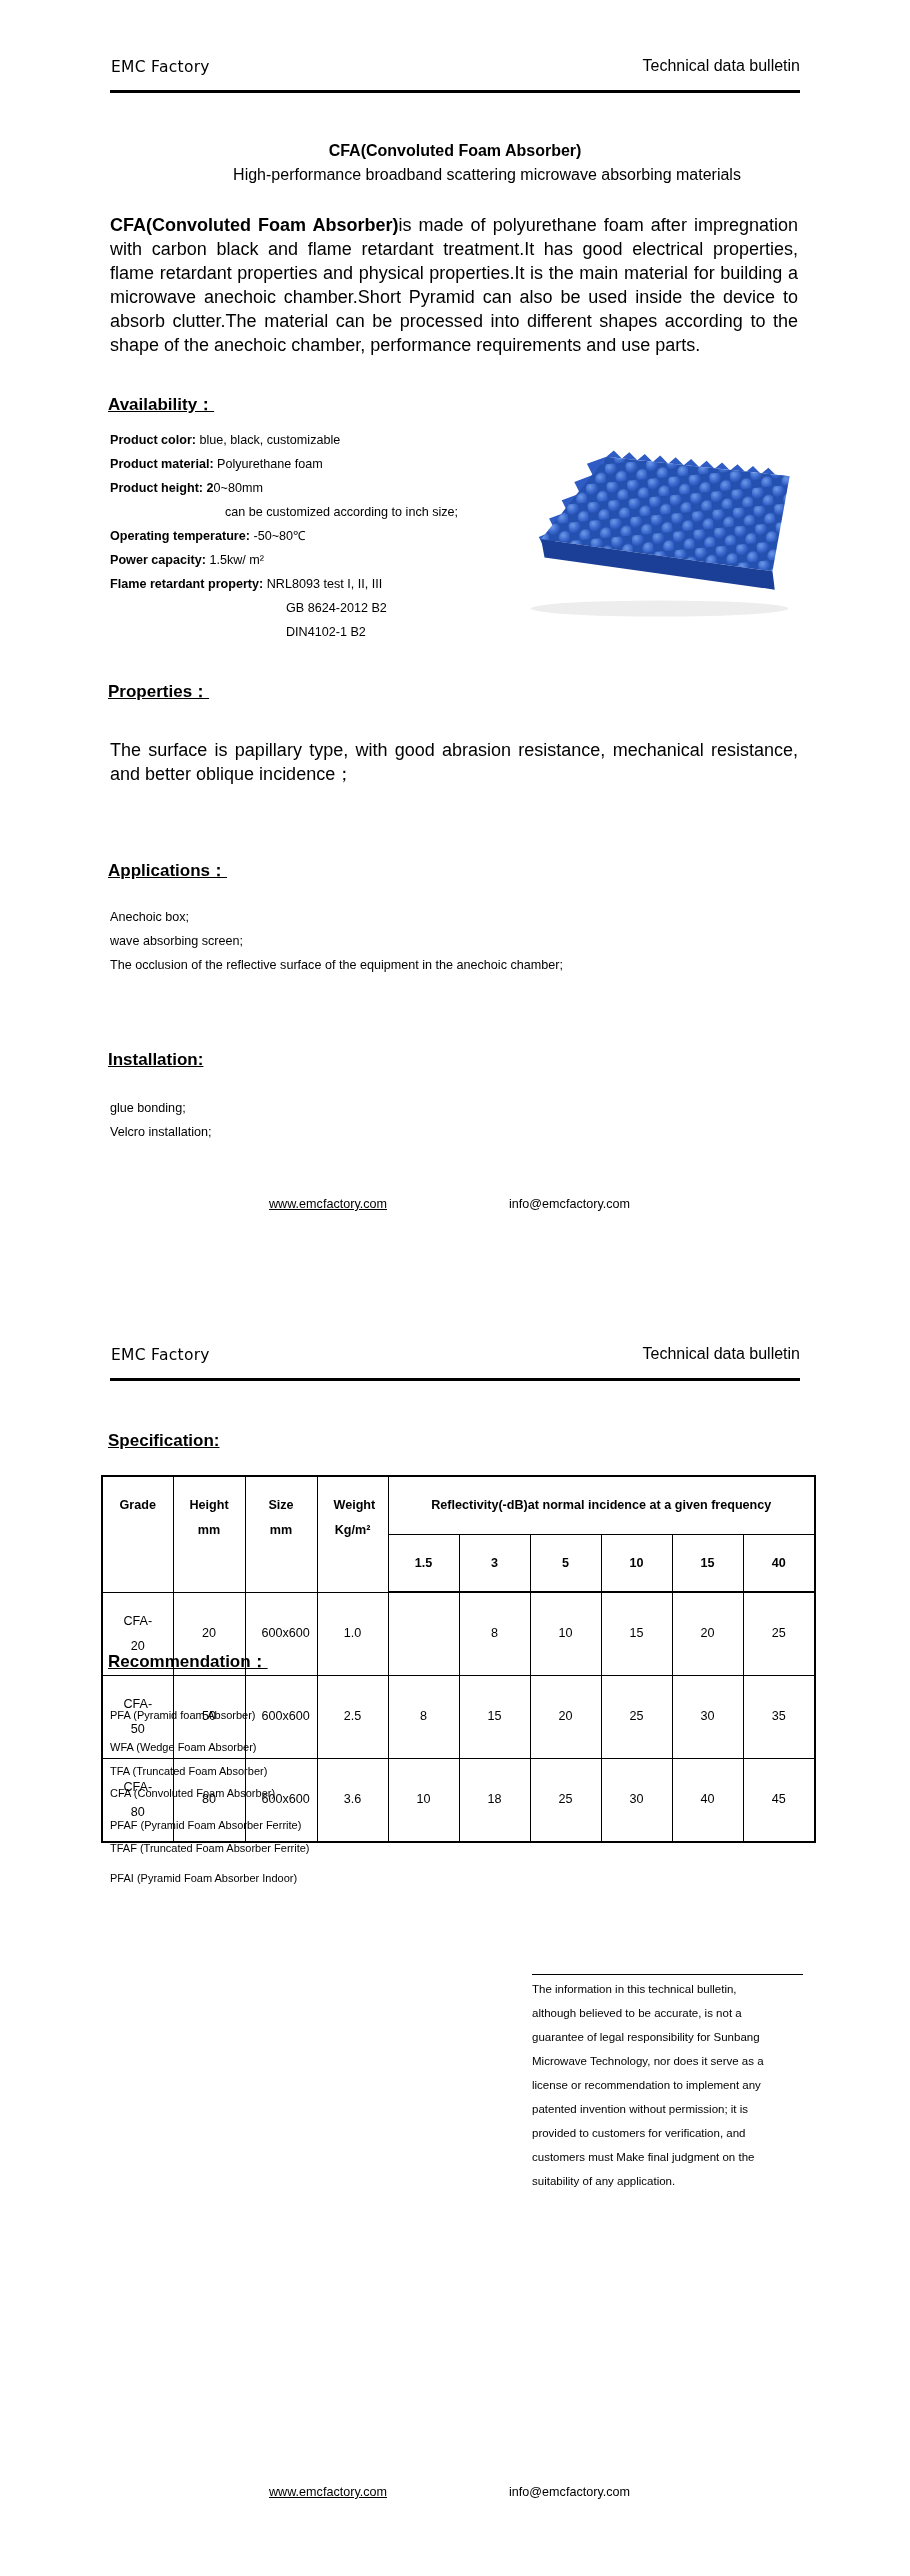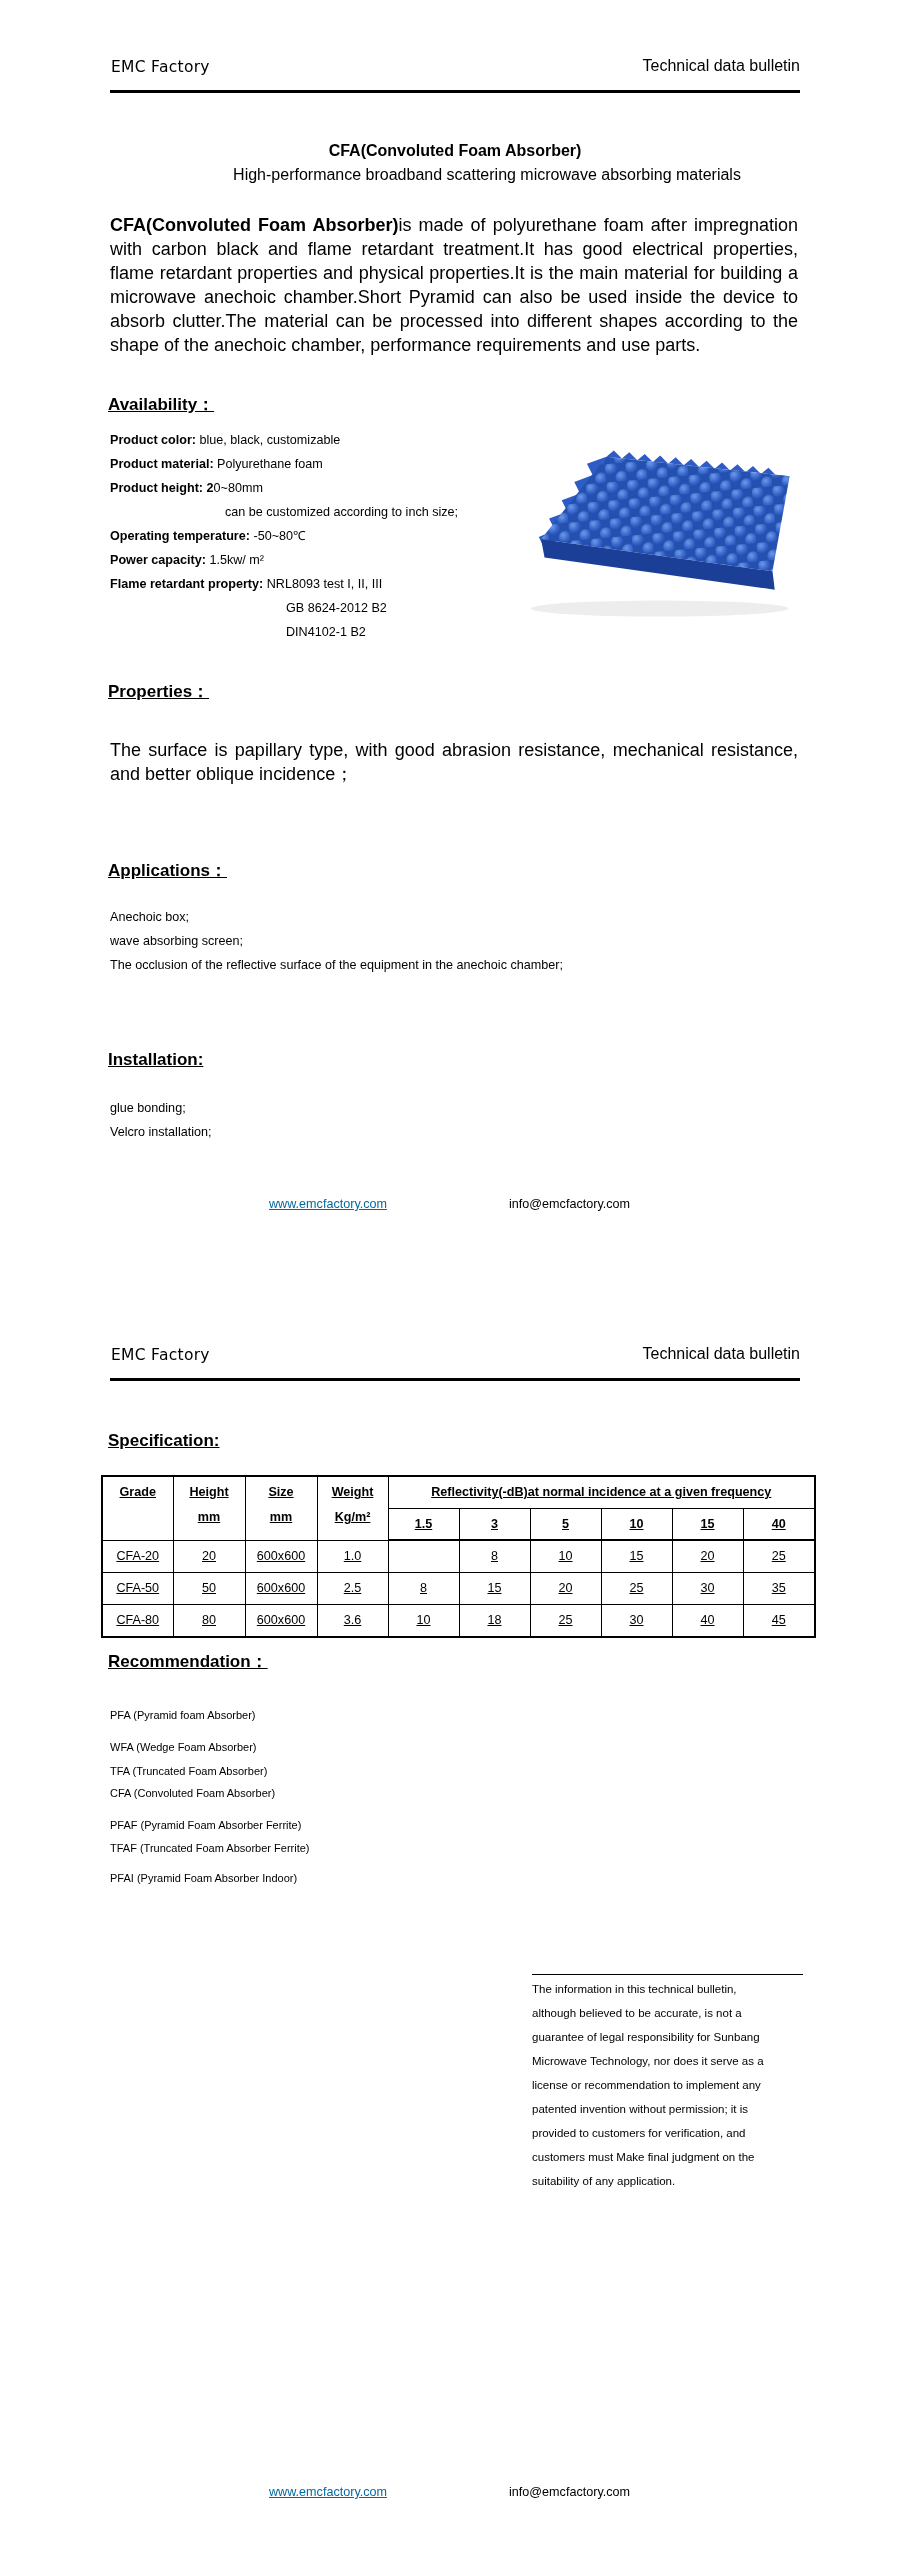--- a/index.html
+++ b/index.html
@@ -27,26 +27,26 @@
   
   .para { width: 688px; font-size: 18px; line-height: 24px; text-align: justify; }
   .h2 { font-size: 17px; font-weight: bold; text-decoration: underline; }
   .kv-list { width: 436px; font-size: 12.6px; line-height: 24px; }
   .kv-line b { font-weight: bold; }
   .ind-1 { padding-left: 115px; }
   .ind-2 { padding-left: 176px; }
   .line22 { font-size: 12.6px; line-height: 24px; }
 
   
-  .site-link { font-size: 12.6px; color: #0369a1; text-decoration: underline; }
+  .site-link { font-size: 12.6px; color: #000000; text-decoration: underline; }
   .email-txt { font-size: 12.6px; color: #000; }
 
   
   table.spec { border-collapse: collapse; border: 2.3px solid #000; table-layout: fixed; width: 712px; }
-  table.spec th, table.spec td { border: 1.1px solid #000; text-align: center; font-size: 12.6px; padding: 3px; text-decoration: underline; }
+  table.spec th, table.spec td { border: 1.1px solid #000; text-align: center; font-size: 12.6px; padding: 16px; }
   table.spec th { font-weight: bold; }
   table.spec .hl1 { height: 25px; line-height: 25px; }
   table.spec .hl2 { height: 24px; line-height: 24px; }
   table.spec tr.freq-row th { height: 24px; line-height: 24px; border-bottom: 2.3px solid #000; margin-top: 19px; }
   table.spec td { height: 25px; line-height: 25px; }
   table.spec th.merged { vertical-align: top; }
 
   
   .rec-item { height: 16px; line-height: 16px; font-size: 11px; }
   .rec-item:nth-child(1) { margin-bottom: 15.5px; }

